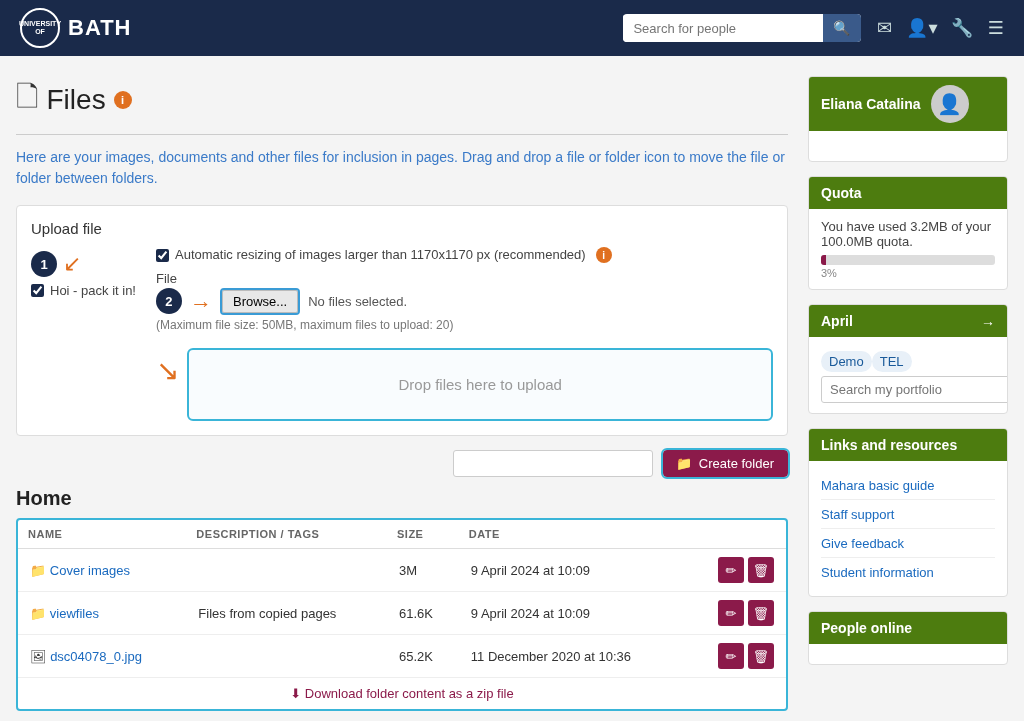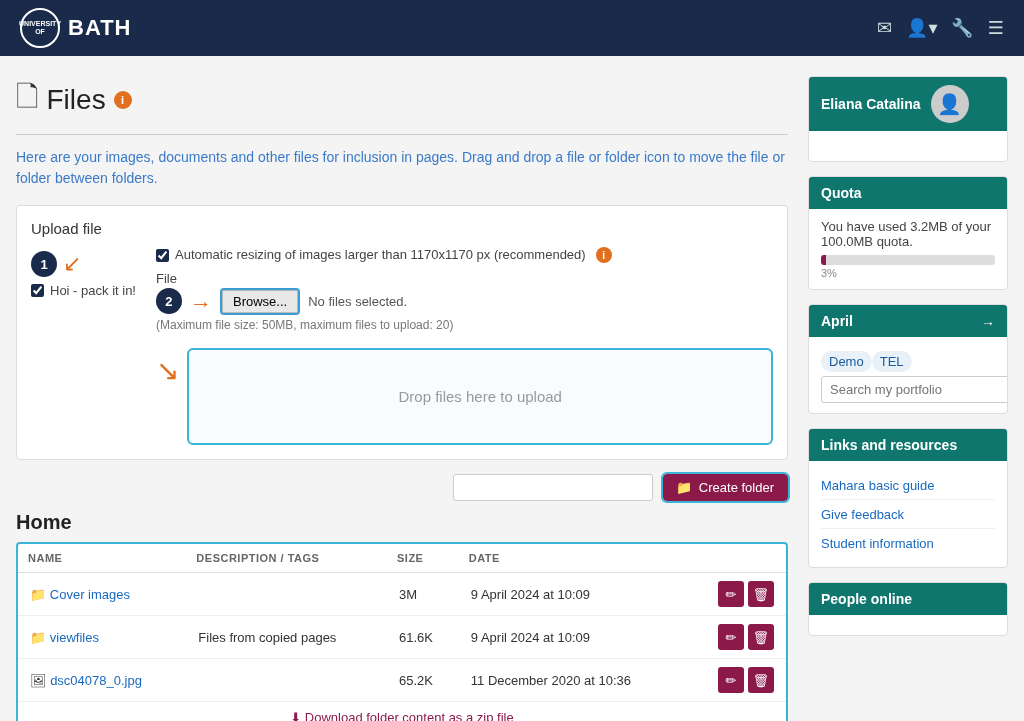--- a/index.html
+++ b/index.html
@@ -126,21 +126,21 @@
       cursor: pointer;
       border-radius: 2px;
       outline: 2px solid #3a9bd5;
     }
     .no-files { font-size: 13px; color: #555; }
     .max-info { font-size: 12px; color: #777; margin-bottom: 8px; }
 
     .drop-zone {
       border: 2px solid #3ab5d8;
       border-radius: 6px;
-      padding: 38px 20px;
+      padding: 26px 20px;
       text-align: center;
       color: #999;
       font-size: 15px;
       background: #f9fcfe;
       margin-top: 8px;
     }
 
     
     .annotation-arrow {
       color: #e07020; font-size: 22px; display: inline-block;
@@ -218,21 +218,21 @@
 
     
     .sidebar-card {
       background: #fff;
       border: 1px solid #ddd;
       border-radius: 4px;
       margin-bottom: 14px;
       overflow: hidden;
     }
     .sidebar-card-header {
-      background: #0f766e;
+      background: #4d7c0f;
       color: #fff;
       padding: 8px 12px;
       font-size: 14px;
       font-weight: bold;
       display: flex; align-items: center; justify-content: space-between;
     }
     .sidebar-card-body { padding: 10px 12px; }
 
     .user-row {
       display: flex; align-items: center; gap: 10px;
@@ -279,20 +279,24 @@
 <body>
 
 <header class="header">
   <div class="header-logo">
     <div class="logo-circle">
       <span style="font-size:7px;line-height:1.1;text-align:center;">UNIVERSITY OF</span>
     </div>
     <span class="logo-text">BATH</span>
   </div>
   <div class="header-spacer"></div>
+  <div class="search-bar">
+    <input type="text" placeholder="Search for people" style="">
+    <button>🔍</button>
+  </div>
   <div class="header-icons">
     <span class="header-icon">✉</span>
     <span class="header-icon">👤▾</span>
     <span class="header-icon">🔧</span>
     <span class="header-icon">☰</span>
   </div>
 </header>
 
 <div class="main-layout">
 
@@ -468,20 +472,21 @@
       </div>
     </div>
 
     <div class="sidebar-card">
       <div class="sidebar-card-header">
         <span>Links and resources</span>
       </div>
       <div class="sidebar-card-body">
         <ul class="links-list" id="links-list">
             <li><a href="#">Mahara basic guide</a></li>
+            <li><a href="#">Staff support</a></li>
             <li><a href="#">Give feedback</a></li>
             <li><a href="#">Student information</a></li>
           </ul>
       </div>
     </div>
 
     <div class="sidebar-card">
       <div class="sidebar-card-header">
         <span>People online</span>
       </div>

